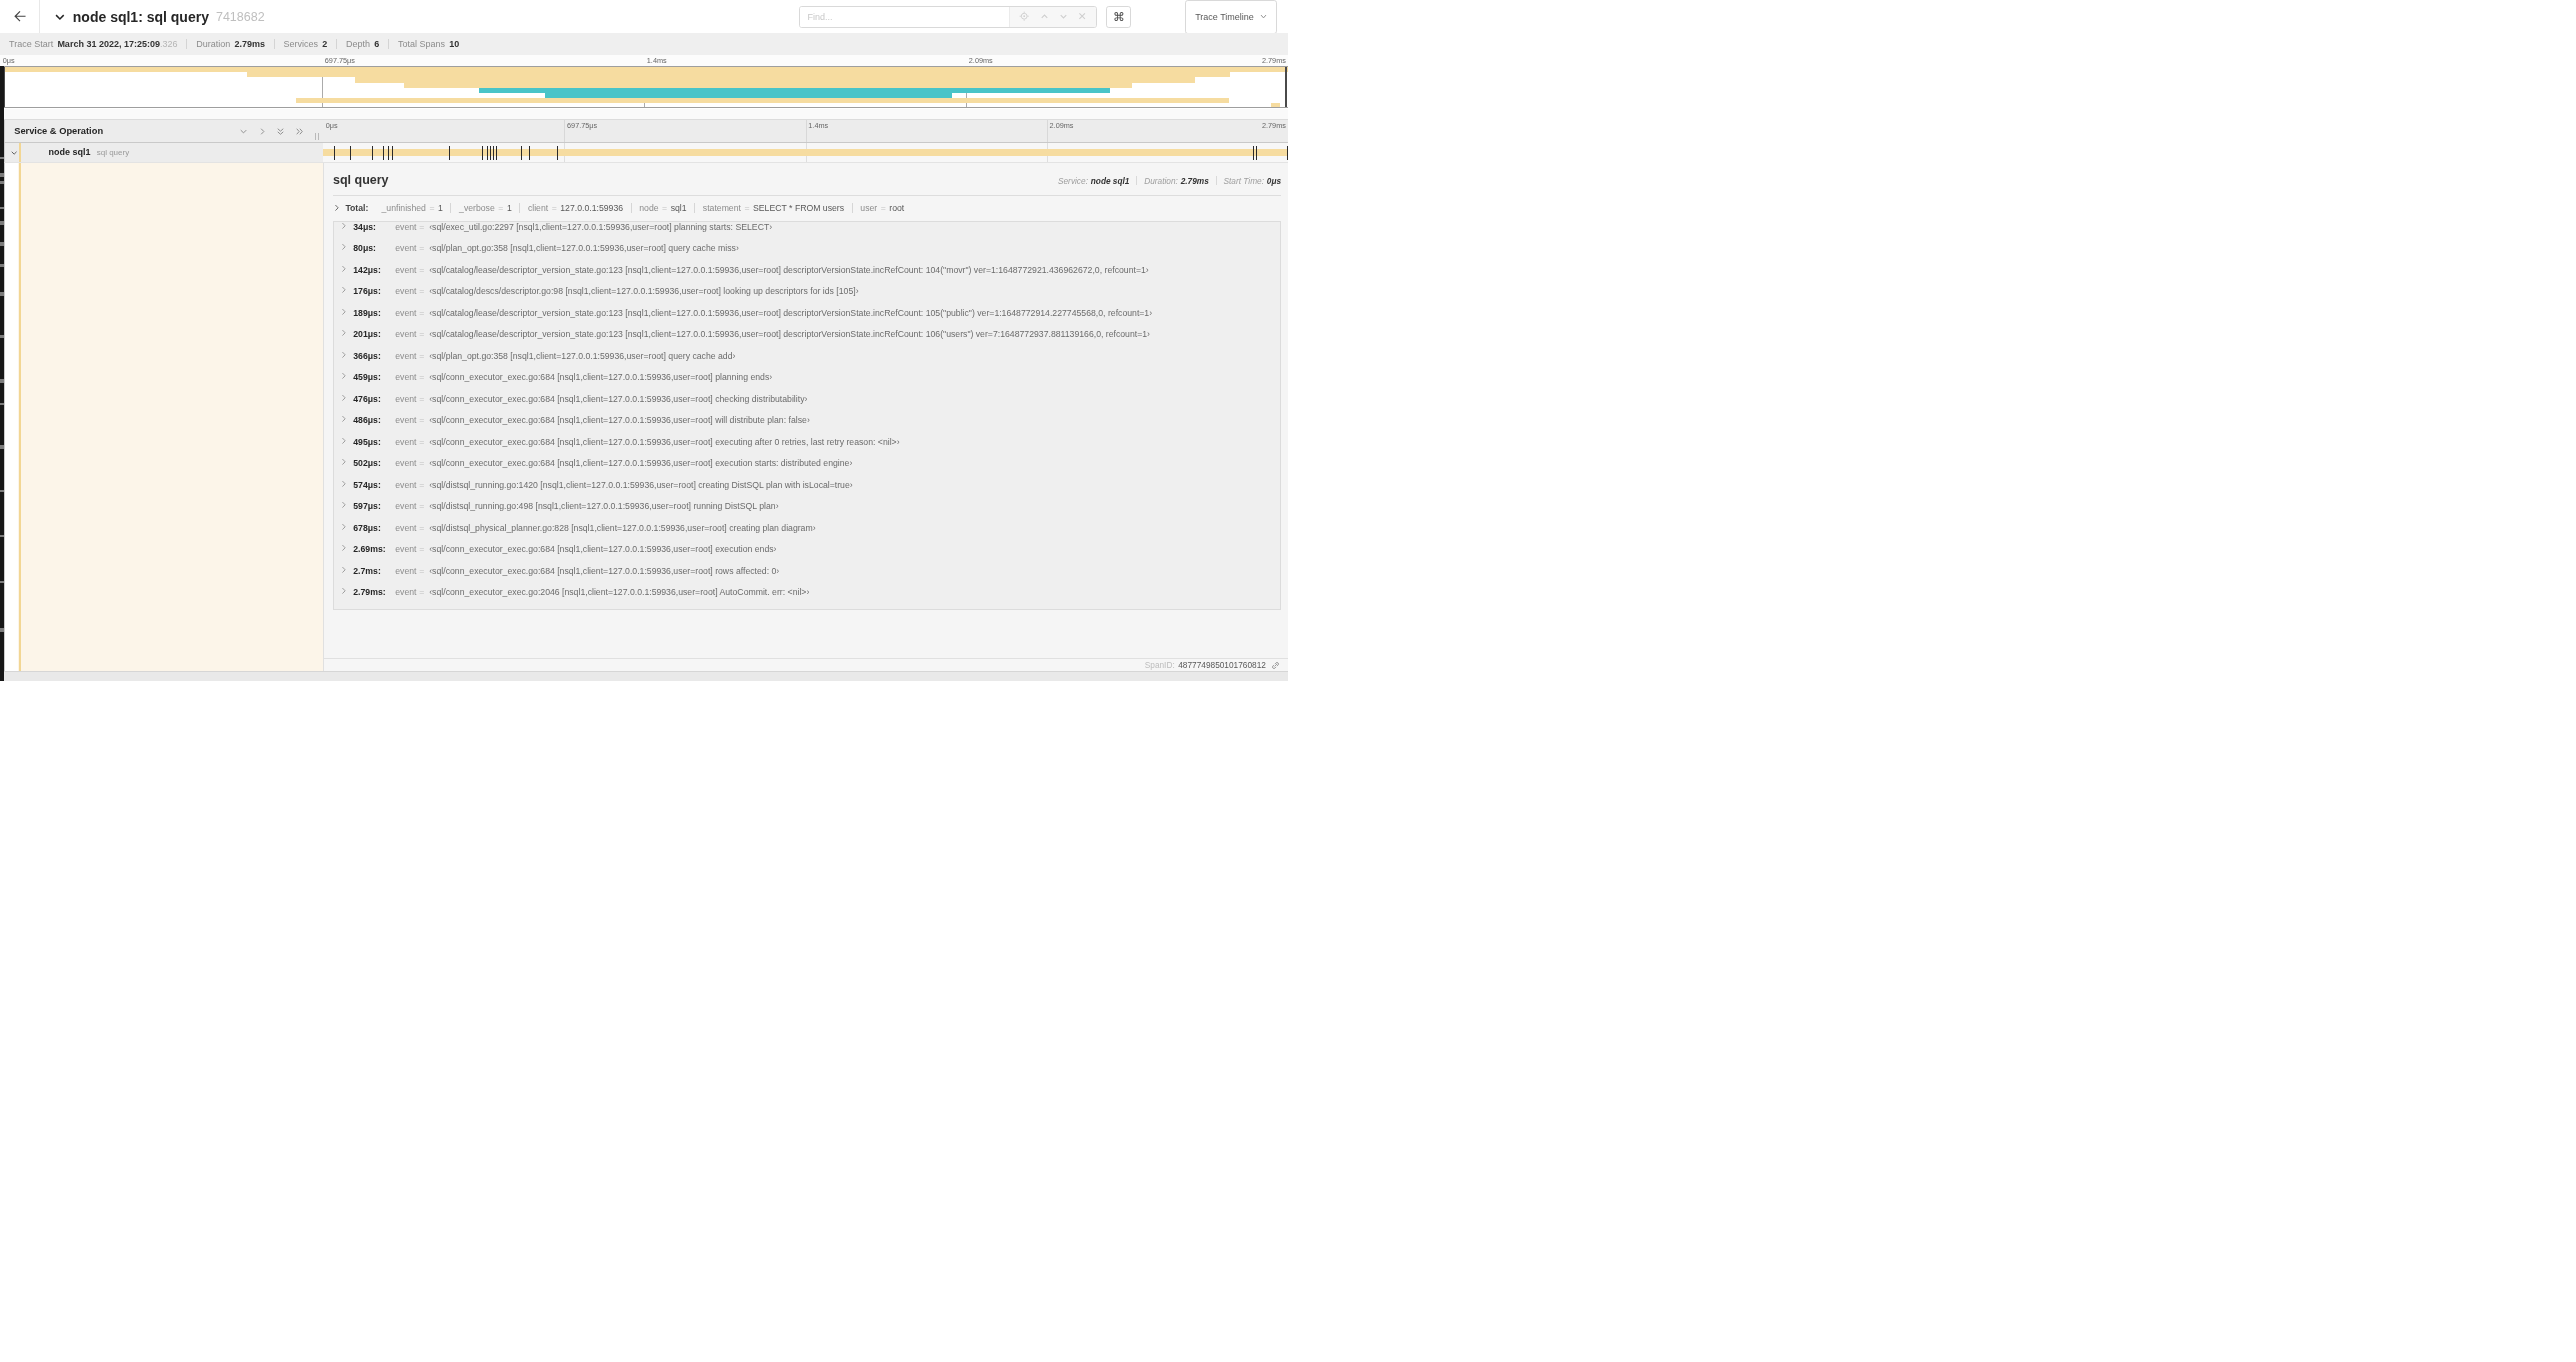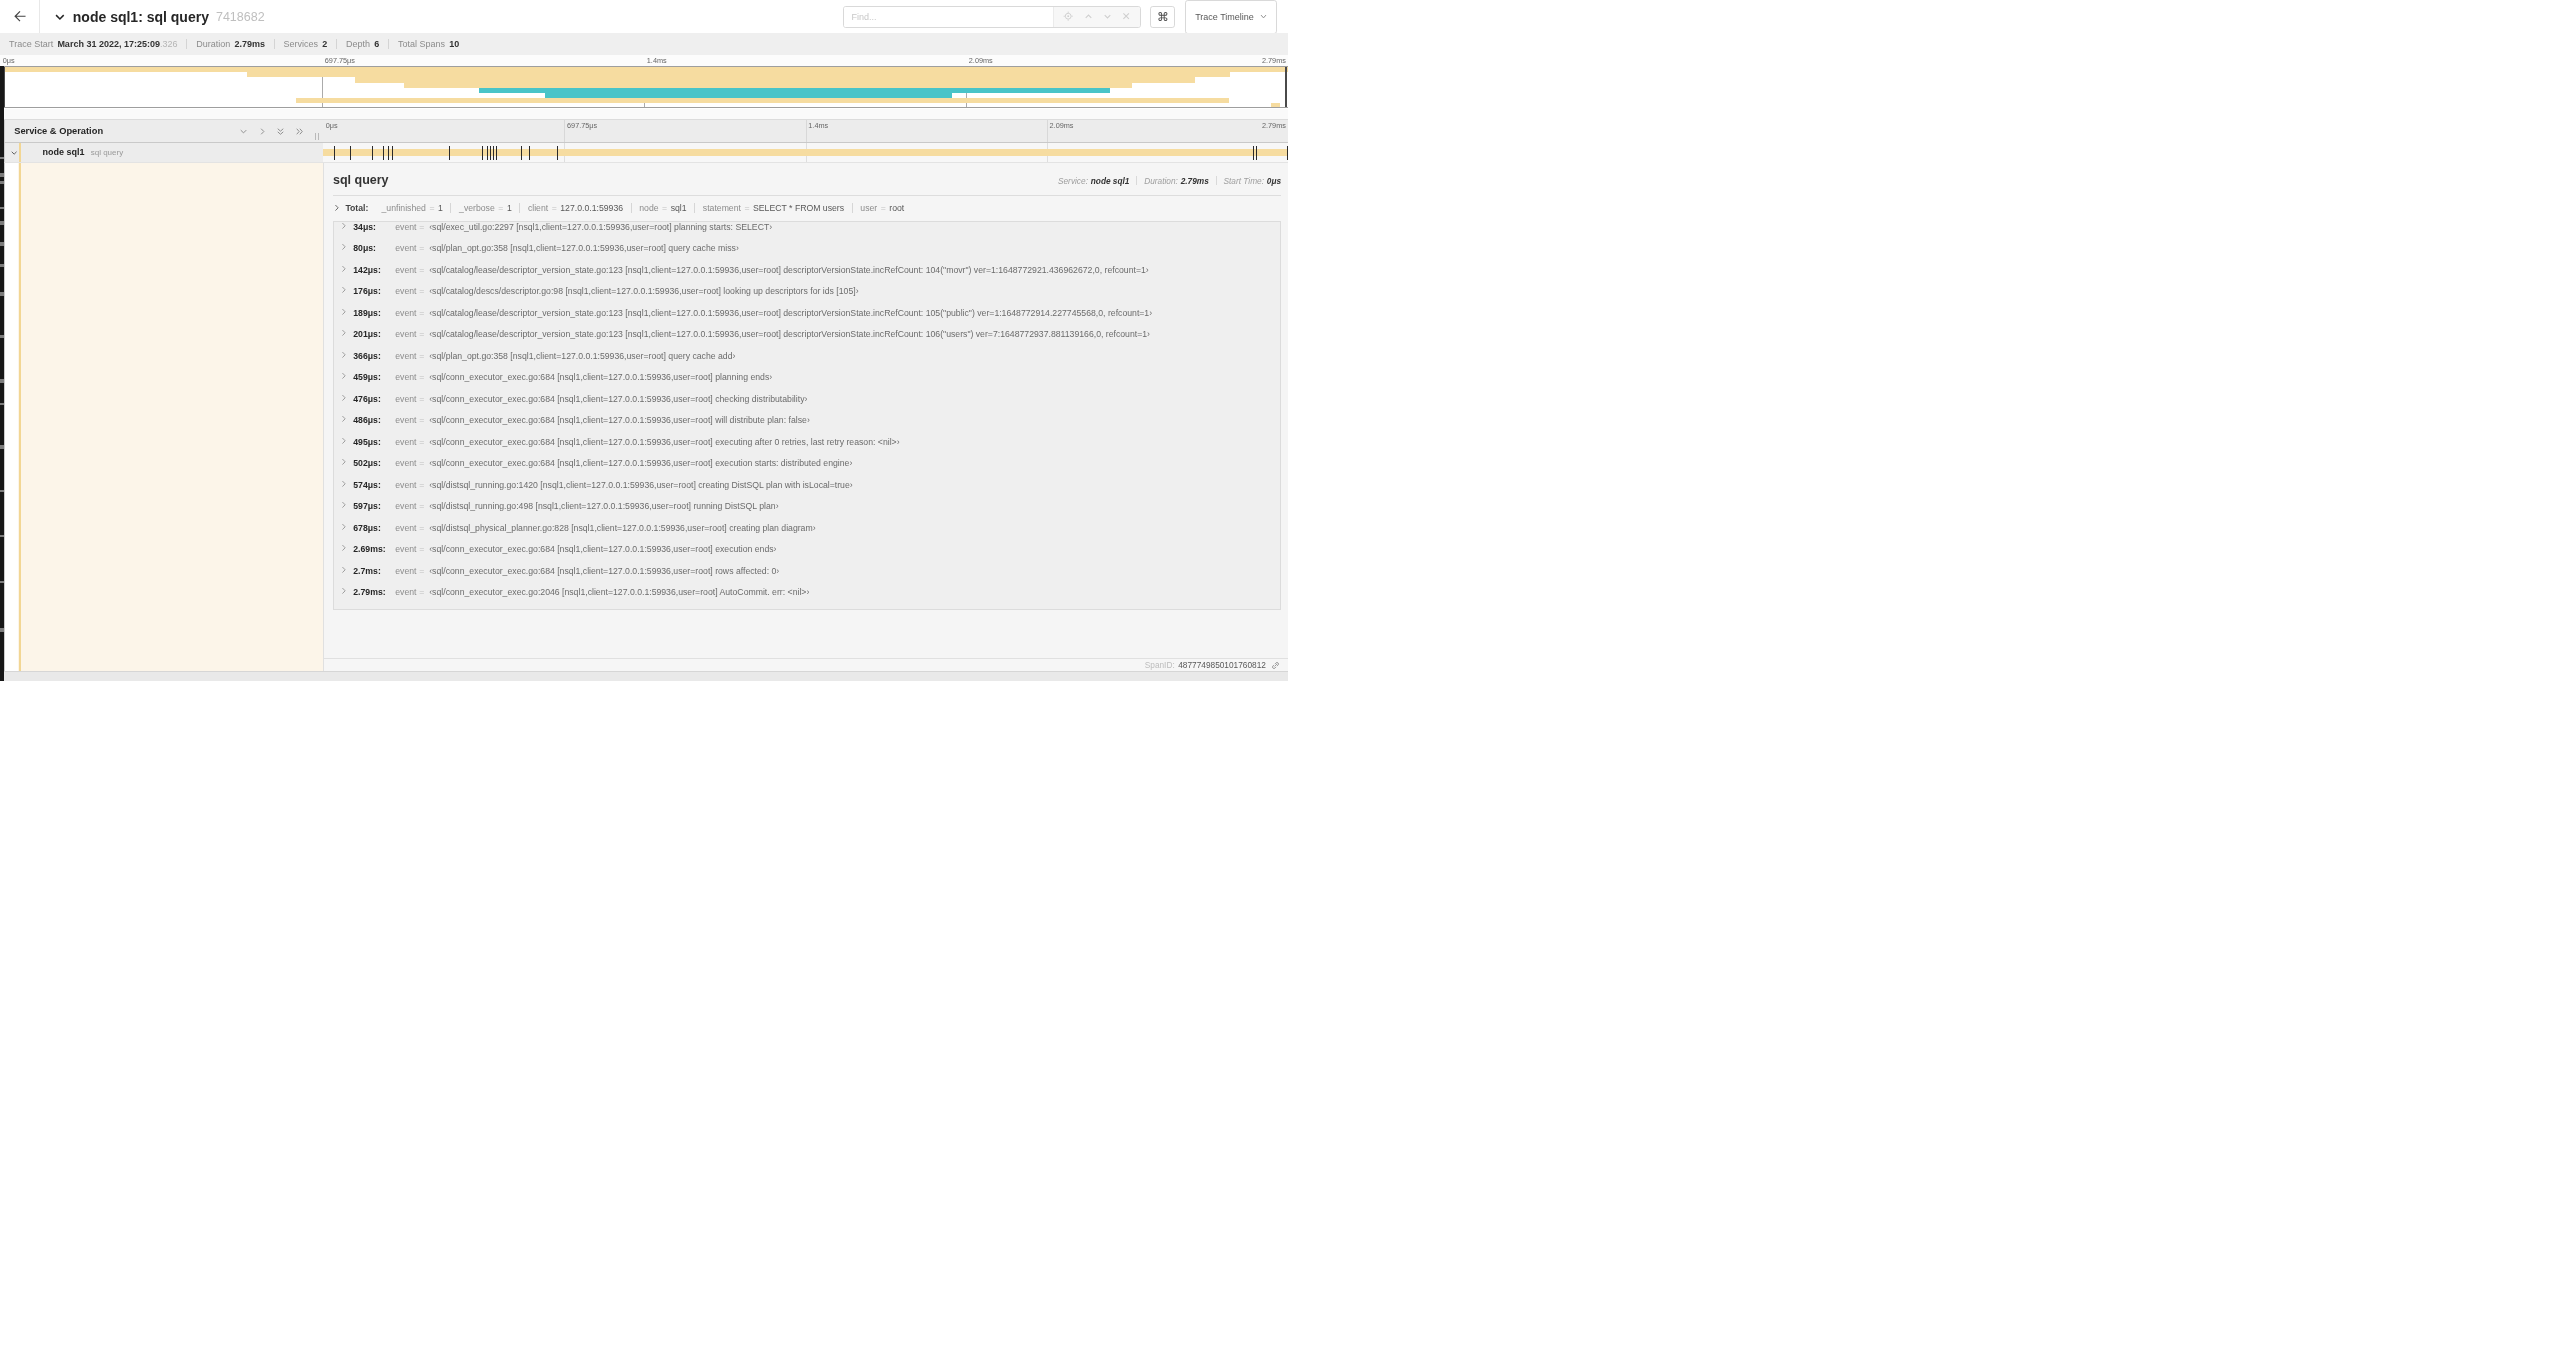--- a/index.html
+++ b/index.html
@@ -13,21 +13,21 @@
   .title-chevron { margin-left:14px; display:flex; cursor:pointer; }
   .page-title { font-size:14px; font-weight:700; color:#262626; margin-left:7px; white-space:nowrap; }
   .trace-id { font-size:12.5px; color:#bfbfbf; font-weight:400; margin-left:7px; }
   .titlebar-right { margin-left:auto; display:flex; align-items:center; gap:9.7px; padding-right:11px; }
   .find-group { display:flex; height:22px; border:0.7px solid #d9d9d9; border-radius:2.8px; overflow:hidden; background:#fff; }
   .find-input { width:209px; border:none; outline:none; padding:0 7.6px; font-size:9px; color:#555; background:#fff; }
   .find-input::placeholder { color:#c8c8c8; }
   .find-icons { display:flex; align-items:center; gap:10.4px; padding:0 9px; background:#f7f7f7; border-left:0.7px solid #ebebeb; }
   .btn { height:22px; border:0.7px solid #d9d9d9; border-radius:2.8px; background:#fff; display:flex; align-items:center; justify-content:center; font-size:9px; color:#595959; cursor:pointer; }
   .cmd-btn { width:25px; font-size:11.8px; color:#4a4a4a; }
-  .tt-btn { padding:16px 9px; gap:6.2px; }
+  .tt-btn { padding:16px 9px; gap:6.2px;margin-left:44px; }
 
   
   .statsbar { position:absolute; top:33px; left:0; right:0; height:23px; background:#efefef; border-bottom:0.7px solid #e2e2e2; display:flex; align-items:center; padding-left:9px; font-size:9px; color:#8c8c8c; }
   .stat b { color:#333; margin-left:4.2px; font-weight:700; }
   .stat .frac { color:#b5b5b5; font-weight:400; }
   .stat-sep { width:0.7px; height:9.7px; background:#d4d4d4; margin:0 9px; }
 
   
   .mini-ruler { position:absolute; top:55px; left:0; right:0; height:11px; background:#fcfcfc; }
   .tick-label { position:absolute; top:0.7px; font-size:7.3px; color:#666; padding-left:2.8px; white-space:nowrap; }
@@ -45,21 +45,21 @@
   .th-icons { position:absolute; right:19.4px; top:7px; display:flex; gap:9.7px; align-items:center; }
   .th-icons span { display:flex; cursor:pointer; }
   .col-grip { position:absolute; right:4.8px; top:12.5px; width:4.2px; height:7.6px; border-left:0.7px solid #b9b9b9; border-right:0.7px solid #b9b9b9; cursor:col-resize; }
   .timeline-area { position:absolute; left:323px; right:0; top:0; bottom:0; }
   .gridline { position:absolute; top:0; bottom:0; width:0.7px; background:#d8d8d8; }
 
   .span-row { position:absolute; top:143px; left:0; right:0; height:20px; border-bottom:0.7px solid #e3e3e3; background:#ededed; cursor:pointer; }
   .span-row .name-col { background:#ececec; }
   .row-chevron { position:absolute; left:5.5px; top:5.5px; display:flex; }
   .color-stripe { position:absolute; left:14px; top:0; bottom:0; width:2.8px; }
-  .svc-name { position:absolute; left:38px; top:4.2px; font-size:9px; font-weight:700; color:#262626; white-space:nowrap; }
+  .svc-name { position:absolute; left:44px; top:4.2px; font-size:9px; font-weight:700; color:#262626; white-space:nowrap; }
   .op-name { font-size:8px; color:#999; font-weight:400; margin-left:6.2px; }
   .bar-area { position:absolute; left:323px; right:0; top:0; bottom:0; background:#f7f7f7; overflow:hidden; }
   .span-bar { position:absolute; left:0; right:0; top:6.2px; height:7px; }
   .log-tick { position:absolute; top:2.8px; height:14px; width:0.7px; background:#2b2b2b; }
 
   
   .detail-row { position:absolute; top:163px; left:0; right:0; bottom:9.7px; }
   .detail-row .name-col { background:#fff; }
   .cream-fill { position:absolute; left:13px; right:0; top:0; bottom:0; }
   .detail-row .color-stripe { z-index:2; }

